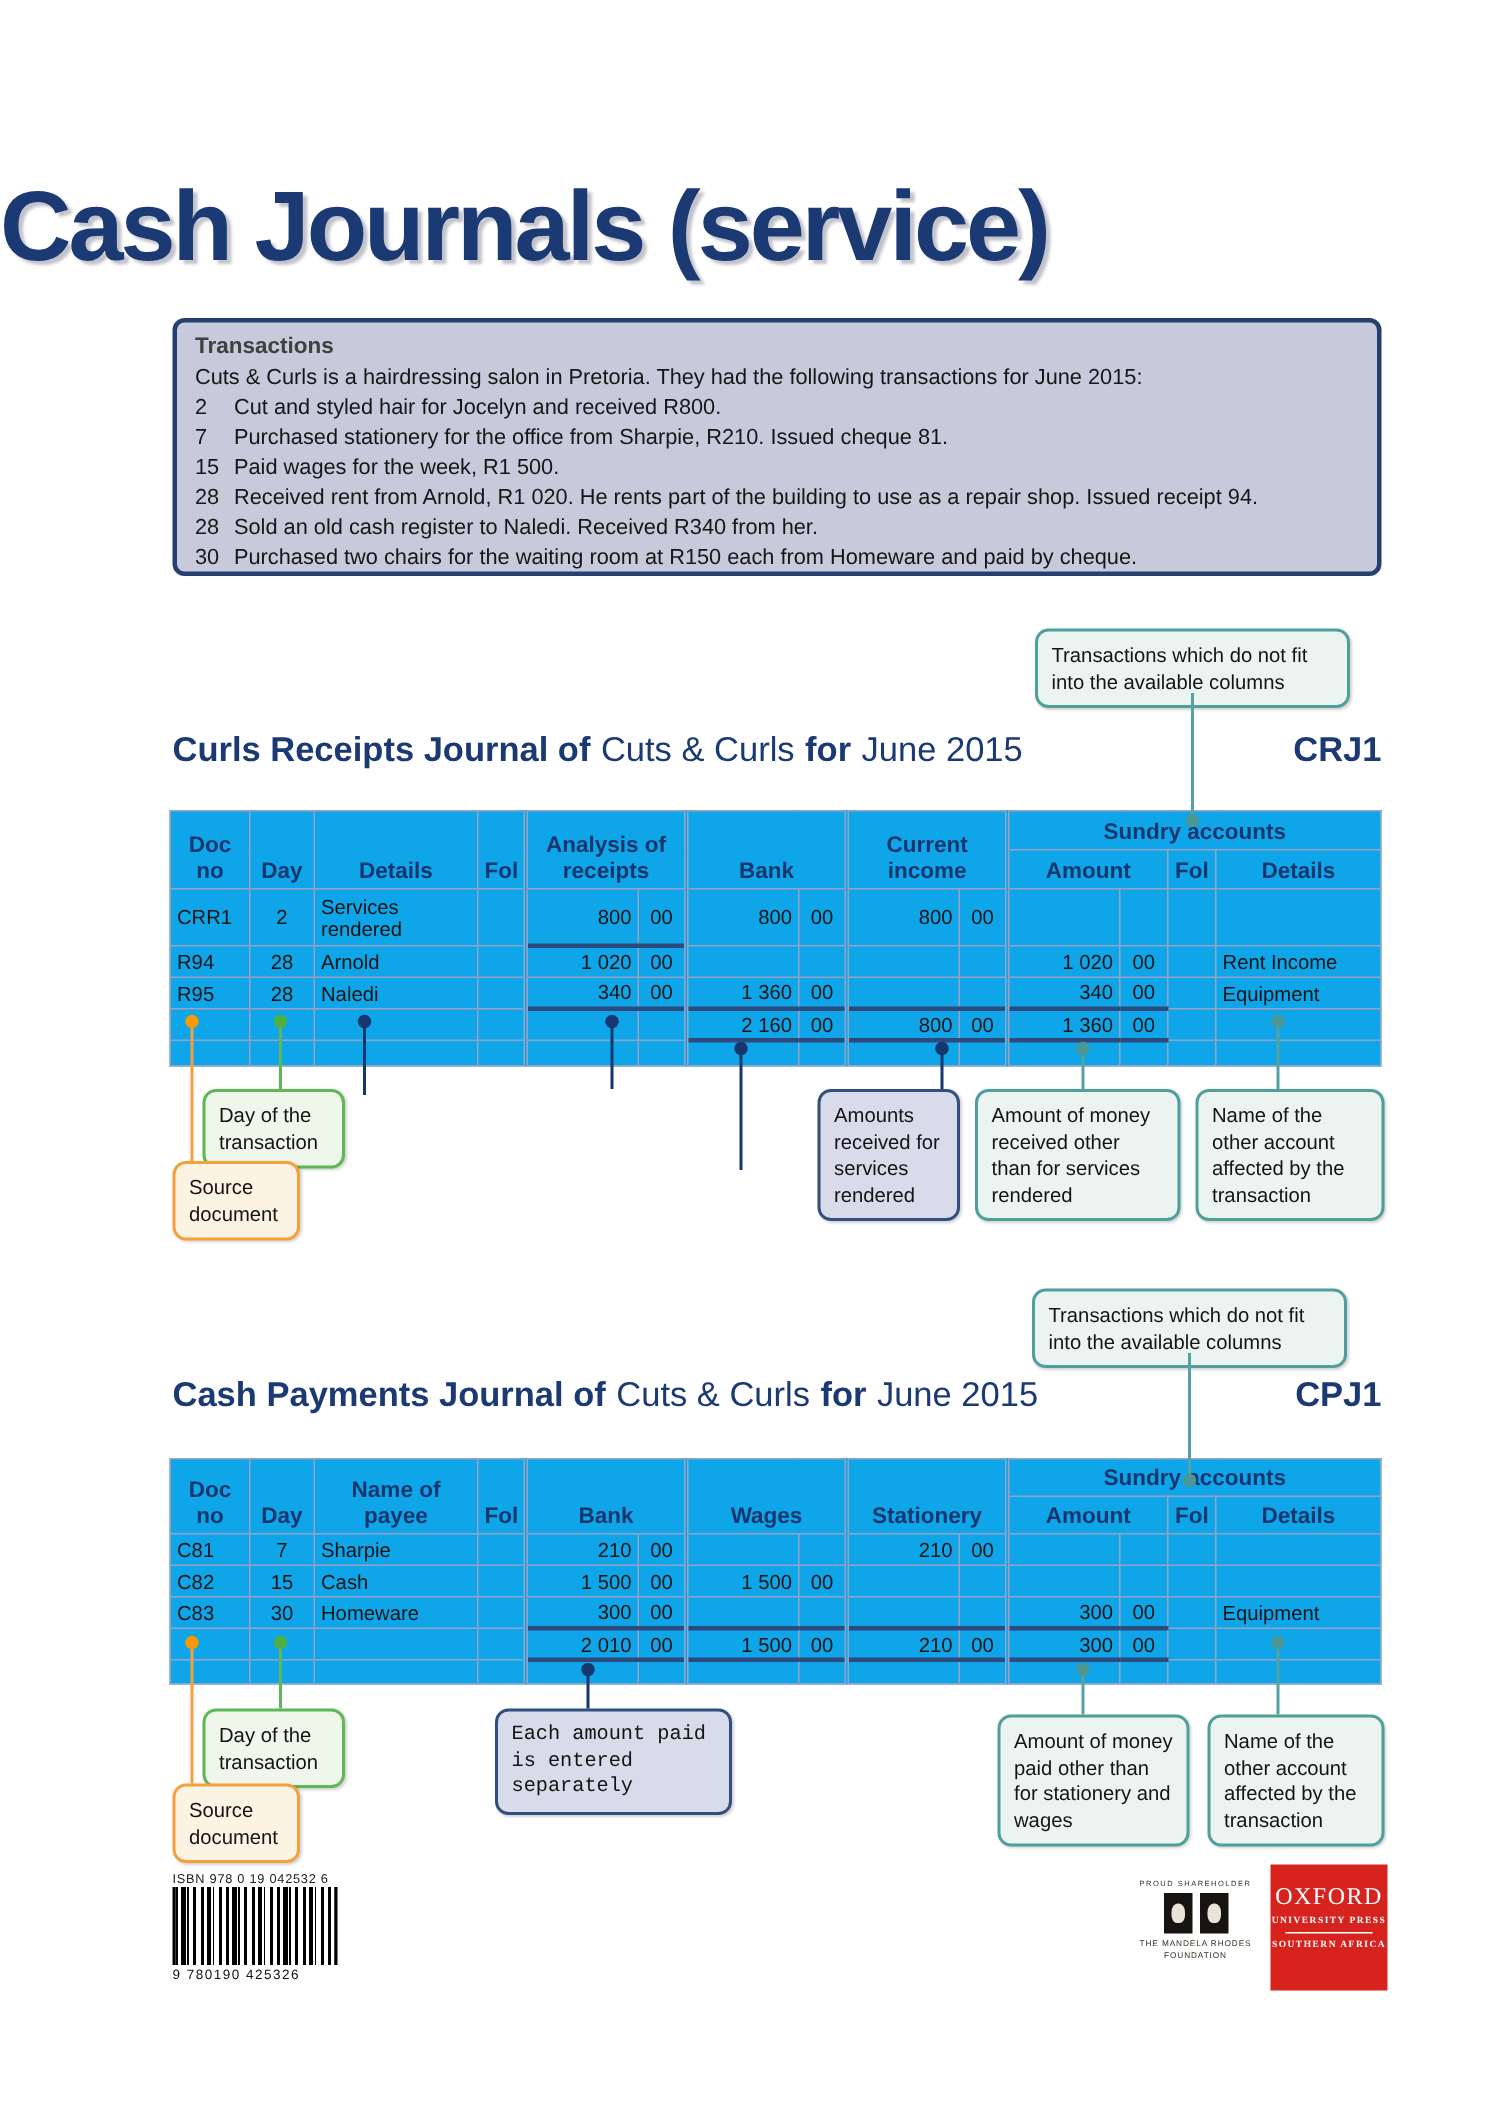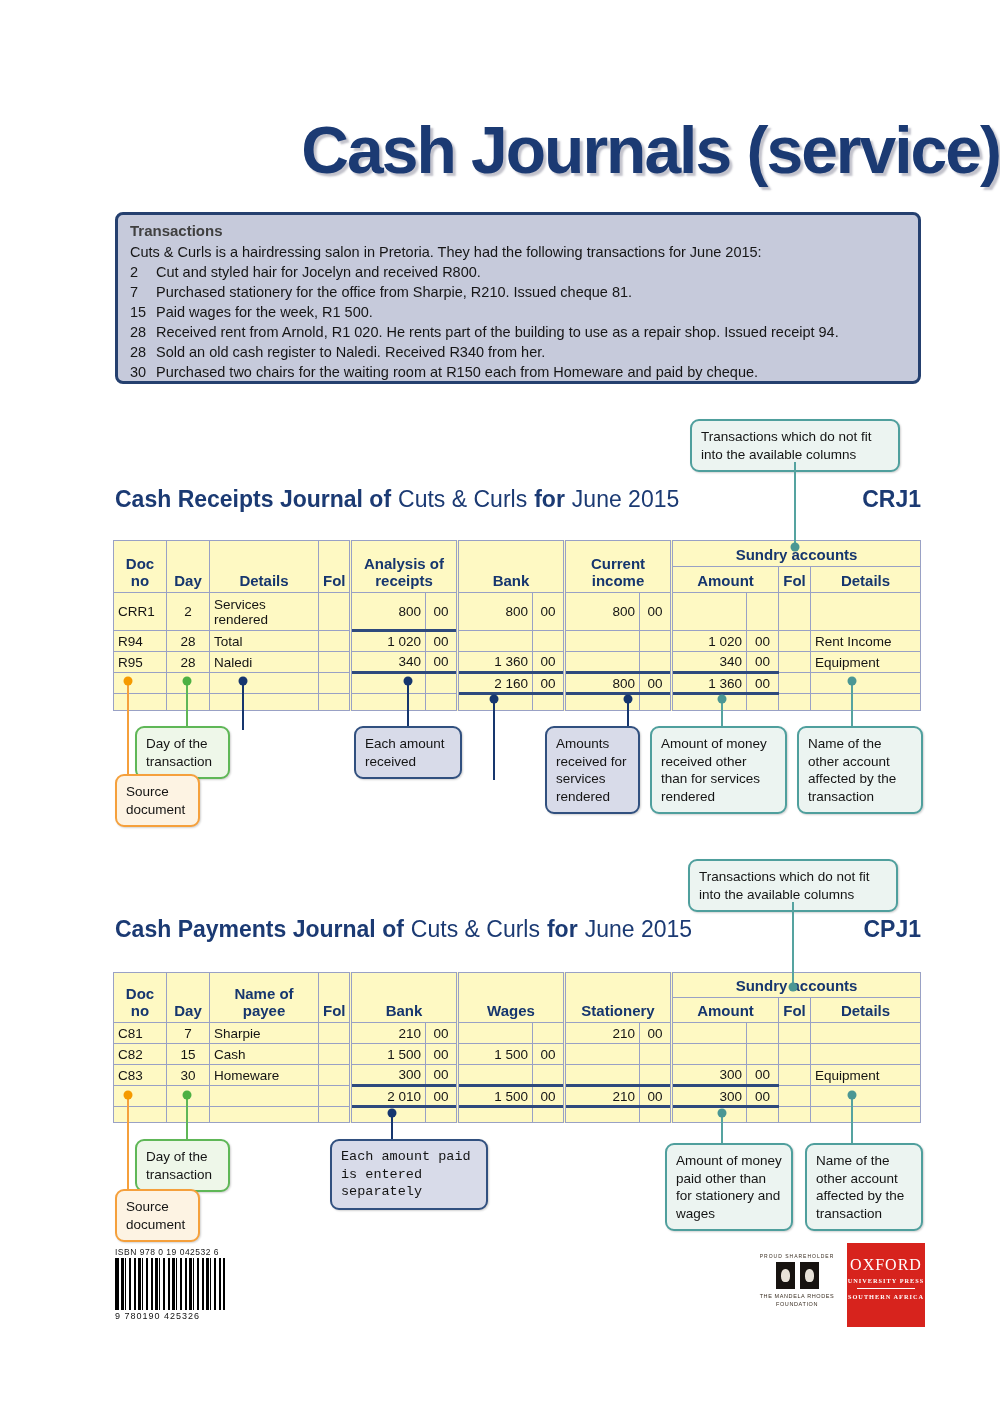--- a/index.html
+++ b/index.html
@@ -1,20 +1,20 @@
 <!DOCTYPE html>
 <html><head>
 <meta charset="utf-8">
 <style>
   html,body{margin:0;padding:0;background:#ffffff;}
   .canvas{position:relative;width:1000px;height:1414px;background:#ffffff;
           font-family:"Liberation Sans", sans-serif;overflow:hidden;}
 
   
-  .main-title{position:absolute;top:112px;left:0;width:100%;text-align:right;
+  .main-title{position:absolute;top:112px;left:0;width:100%;text-align:left;
     font-size:66px;font-weight:bold;letter-spacing:-2px;color:#1b3a73;
     text-shadow:3px 3px 2px rgba(120,120,140,.45);margin:0;}
 
   
   .panel{position:absolute;left:115px;top:212px;width:806px;height:172px;box-sizing:border-box;
     background:#c6cadb;border:3px solid #25406f;border-radius:8px;padding:7px 12px;}
   .panel-heading{font-size:15px;font-weight:bold;color:#404040;margin:0 0 3px 0;}
   .panel-intro{font-size:14.5px;color:#161616;line-height:20px;}
   .tx-row{display:flex;font-size:14.5px;color:#161616;line-height:20px;}
   .tx-day{width:26px;flex:none;}
@@ -22,21 +22,21 @@
 
   
   .jr-head{position:absolute;left:115px;width:806px;display:flex;justify-content:space-between;
     align-items:baseline;color:#1b3a73;font-size:23px;}
   .jr-head .b{font-weight:bold;margin-right:7px;}
   .jr-head .r{font-weight:normal;margin-right:7px;}
   .jr-ref{font-weight:bold;}
 
   
   table.journal{position:absolute;left:113px;border-collapse:collapse;table-layout:fixed;width:807px;
-    background:#fef9c3;}
+    background:#0ea5e9;}
   table.journal th,table.journal td{border:1px solid #99a1c5;overflow:hidden;padding:0 4px;box-sizing:border-box;}
   table.journal th{color:#16366e;font-size:15px;font-weight:bold;vertical-align:bottom;text-align:center;
     white-space:normal;line-height:1.12;padding-bottom:2px;}
   table.journal td{font-size:13.5px;color:#141414;white-space:nowrap;}
   th.sundry{vertical-align:middle;}
   .gs{border-left:3px double #99a1c5 !important;}
   .rl{border-bottom:3px solid #2e4a7d !important;}
   .ar{text-align:right;}
   .ac{text-align:center;}
   .al{text-align:left;}
@@ -129,21 +129,21 @@
       <span class="tx-text">Purchased two chairs for the waiting room at R150 each from Homeware and paid by cheque.</span>
     </div>
   </div>
 
   <div class="co co-teal" style="left:690px;top:419px;width:210px;">Transactions which do not fit into the available columns</div>
   <div class="vl vl-teal" style="left:794px;top:462px;height:85px;"></div>
   <div class="dot dot-teal" style="left:795px;top:547px;"></div>
 
   <div class="jr-head" style="top:486px;">
     <span>
-      <span class="b">Cash Receipts Journal of</span><span class="r">Cuts &amp; Curls</span><span class="b">for</span><span class="r">June 2015</span>
+      <span class="b">Curls Receipts Journal of</span><span class="r">Cuts &amp; Curls</span><span class="b">for</span><span class="r">June 2015</span>
     </span>
     <span class="jr-ref">CRJ1</span>
   </div>
 
   <table class="journal" style="top:540px;">
     <colgroup>
       <col style="width:53px">
         <col style="width:43px">
         <col style="width:109px">
         <col style="width:32px">
@@ -188,21 +188,21 @@
         <td class="gs ar">800</td>
         <td class="ac">00</td>
         <td class="gs ar"></td>
         <td class="ac"></td>
         <td></td>
         <td class="al"></td>
       </tr>
       <tr class="h21">
         <td class="al">R94</td>
         <td class="ac">28</td>
-        <td class="al">Total</td>
+        <td class="al">Arnold</td>
         <td></td>
         <td class="gs ar">1 020</td>
         <td class="ac">00</td>
         <td class="gs ar"></td>
         <td class="ac"></td>
         <td class="gs ar"></td>
         <td class="ac"></td>
         <td class="gs ar">1 020</td>
         <td class="ac">00</td>
         <td></td>
@@ -272,21 +272,20 @@
   <div class="vl vl-green" style="left:186px;top:681px;height:45px;"></div>
   <div class="vl vl-navy" style="left:242px;top:681px;height:49px;"></div>
   <div class="vl vl-navy" style="left:407px;top:681px;height:45px;"></div>
   <div class="vl vl-navy" style="left:493px;top:699px;height:81px;"></div>
   <div class="vl vl-navy" style="left:627px;top:699px;height:27px;"></div>
   <div class="vl vl-teal" style="left:721px;top:699px;height:27px;"></div>
   <div class="vl vl-teal" style="left:851px;top:681px;height:45px;"></div>
 
   <div class="co co-green" style="left:135px;top:726px;width:95px;">Day of the transaction</div>
   <div class="co co-orange" style="left:115px;top:774px;width:85px;">Source document</div>
-  <div class="co co-navy" style="left:354px;top:726px;width:108px;">Each amount received</div>
   <div class="co co-navy" style="left:545px;top:726px;width:95px;">Amounts received for services rendered</div>
   <div class="co co-teal" style="left:650px;top:726px;width:137px;">Amount of money received other than for services rendered</div>
   <div class="co co-teal" style="left:797px;top:726px;width:126px;">Name of the other account affected by the transaction</div>
 
   <div class="co co-teal" style="left:688px;top:859px;width:210px;">Transactions which do not fit into the available columns</div>
   <div class="vl vl-teal" style="left:792px;top:902px;height:85px;"></div>
   <div class="dot dot-teal" style="left:793px;top:987px;"></div>
 
   <div class="jr-head" style="top:916px;gap:40px;">
     <span>

